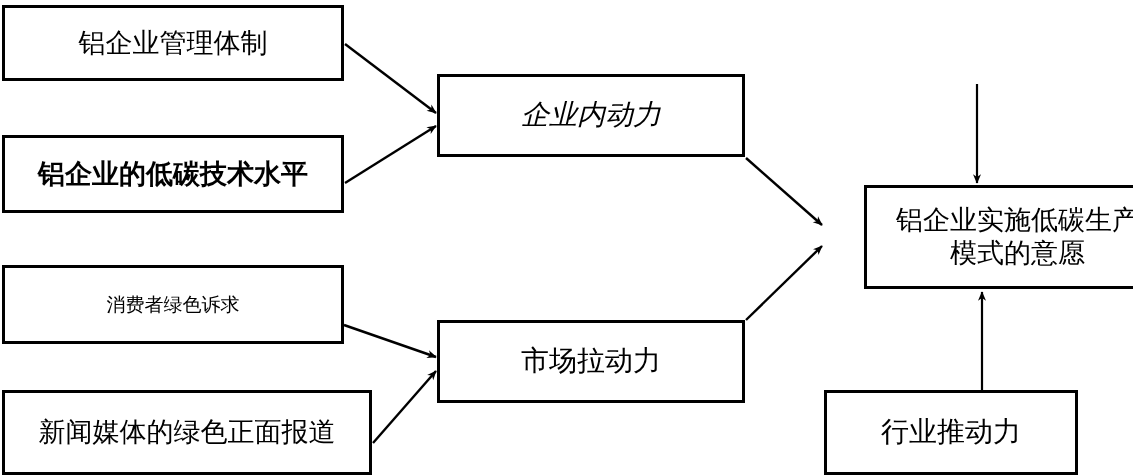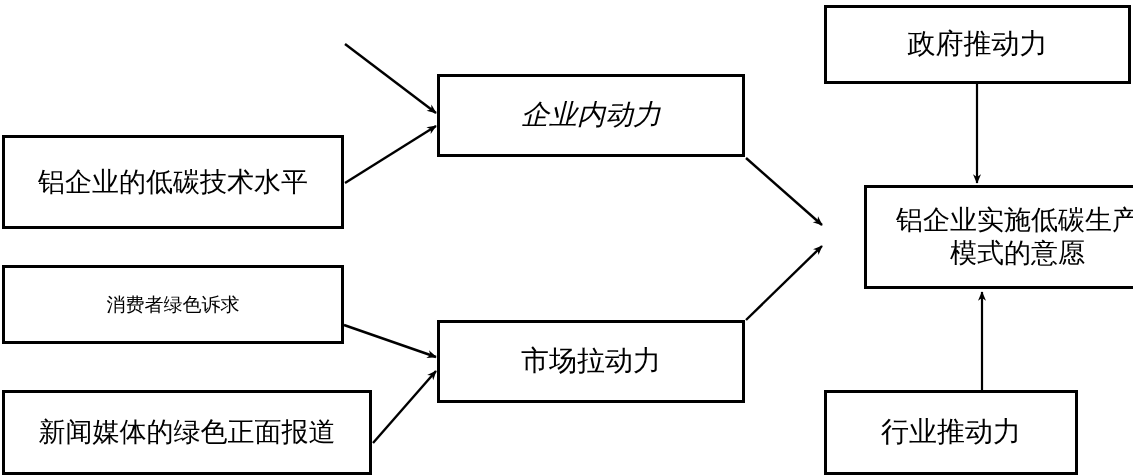--- a/index.html
+++ b/index.html
@@ -29,21 +29,21 @@
     line-height: 1.22;
     z-index: 2;
   }
   .node .label {
     display: block;
     padding: 0 6px;
     white-space: pre-line;
   }
   
   #node-mgmt-system   { left: 2px;   top: 5px;   width: 342px; height: 76px;  font-size: 27px; }
-  #node-lowcarb-tech  { left: 2px;   top: 135px; width: 342px; height: 94px;  font-size: 27px; }
+  #node-lowcarb-tech  { left: 2px;   top: 135px; width: 342px; height: 78px;  font-size: 27px; font-weight: bold; }
   #node-consumer      { left: 2px;   top: 265px; width: 342px; height: 79px;  font-size: 19px; }
   #node-media         { left: 2px;   top: 390px; width: 370px; height: 85px;  font-size: 27px; }
   
   #node-internal-drive { left: 437px; top: 74px;  width: 308px; height: 83px; font-size: 28px; font-style: italic; }
   #node-market-pull    { left: 437px; top: 320px; width: 308px; height: 83px; font-size: 28px; }
   
   #node-government     { left: 824px; top: 5px;   width: 307px; height: 79px;  font-size: 28px; }
   #node-willingness    { left: 864px; top: 185px; width: 307px; height: 104px; font-size: 27px; }
   #node-industry       { left: 824px; top: 390px; width: 254px; height: 85px;  font-size: 28px; }
 
@@ -79,20 +79,23 @@
 
     <line x1="746" y1="158" x2="822" y2="225" stroke="#000000" stroke-width="2.4" marker-end="url(#ah)"></line>
 
     <line x1="746" y1="320" x2="822" y2="246" stroke="#000000" stroke-width="2.4" marker-end="url(#ah)"></line>
 
     <line x1="977" y1="84" x2="977" y2="183" stroke="#000000" stroke-width="2.2" marker-end="url(#ah)"></line>
 
     <line x1="982" y1="390" x2="982" y2="292" stroke="#000000" stroke-width="2.2" marker-end="url(#ah)"></line>
   </svg>
 
+  <div class="node" id="node-mgmt-system">
+    <span class="label">铝企业管理体制</span>
+  </div>
 
   <div class="node" id="node-lowcarb-tech">
     <span class="label">铝企业的低碳技术水平</span>
   </div>
 
   <div class="node" id="node-consumer">
     <span class="label">消费者绿色诉求</span>
   </div>
 
   <div class="node" id="node-media">
@@ -100,23 +103,20 @@
   </div>
 
   <div class="node" id="node-internal-drive">
     <span class="label">企业内动力</span>
   </div>
 
   <div class="node" id="node-market-pull">
     <span class="label">市场拉动力</span>
   </div>
 
-  <div class="node" id="node-government">
-    <span class="label">政府推动力</span>
-  </div>
 
   <div class="node" id="node-willingness">
     <span class="label">铝企业实施低碳生产
 模式的意愿</span>
   </div>
 
   <div class="node" id="node-industry">
     <span class="label">行业推动力</span>
   </div>
 

